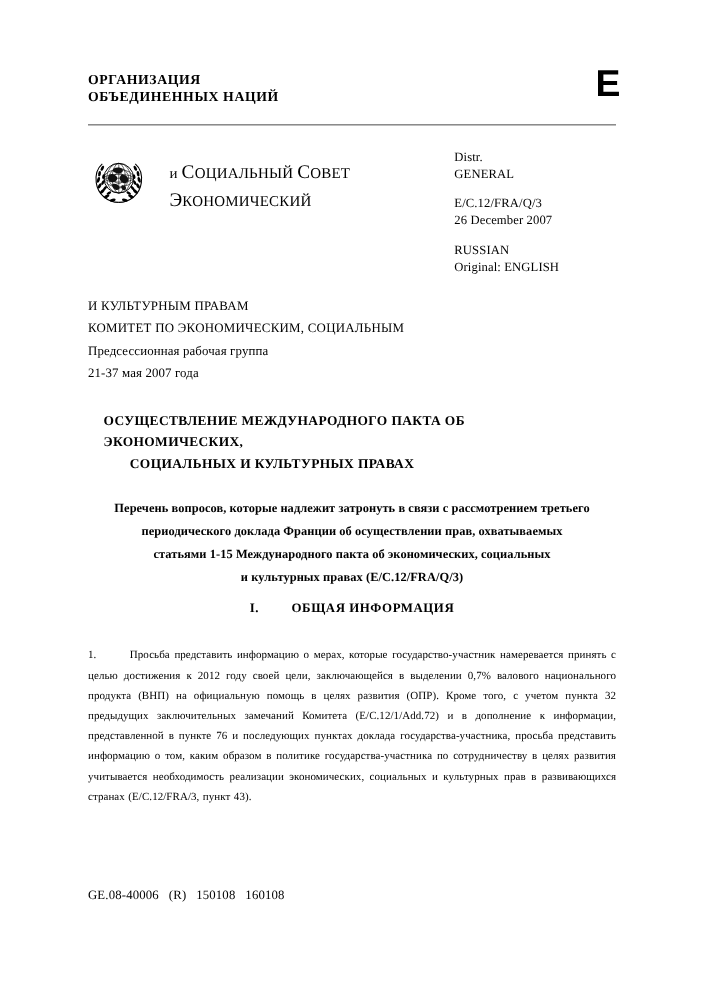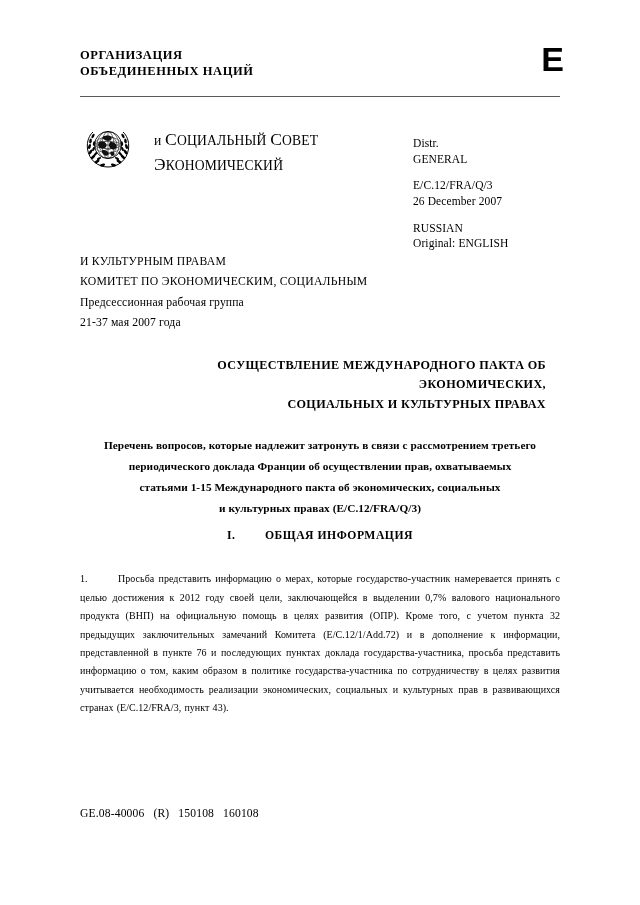--- a/index.html
+++ b/index.html
@@ -12,21 +12,21 @@
     height: 905px;
     font-family: "Liberation Serif", "DejaVu Serif", serif;
     color: #000000;
     -webkit-font-smoothing: antialiased;
   }
   .page {
     position: relative;
     width: 640px;
     height: 905px;
     box-sizing: border-box;
-    padding: 0 80px;
+    padding: 17px 80px;
     background: #fff;
   }
 
   
   .masthead {
     display: flex;
     align-items: flex-start;
     justify-content: space-between;
     padding-top: 47px;
   }
@@ -94,21 +94,21 @@
     margin-top: 74px;
     font-size: 11.7px;
     line-height: 1.75;
     letter-spacing: 0.12px;
   }
   .committee .caps { letter-spacing: 0.25px; }
 
   
   .doc-title {
     margin-top: 22px;
-    text-align: right;
+    text-align: left;
     font-weight: bold;
     font-size: 12.2px;
     line-height: 1.62;
     letter-spacing: 0.35px;
     padding: 0 14px;
   }
   .doc-title .l2 { padding-left: 24px; }
 
   .doc-subtitle {
     margin-top: 20px;

